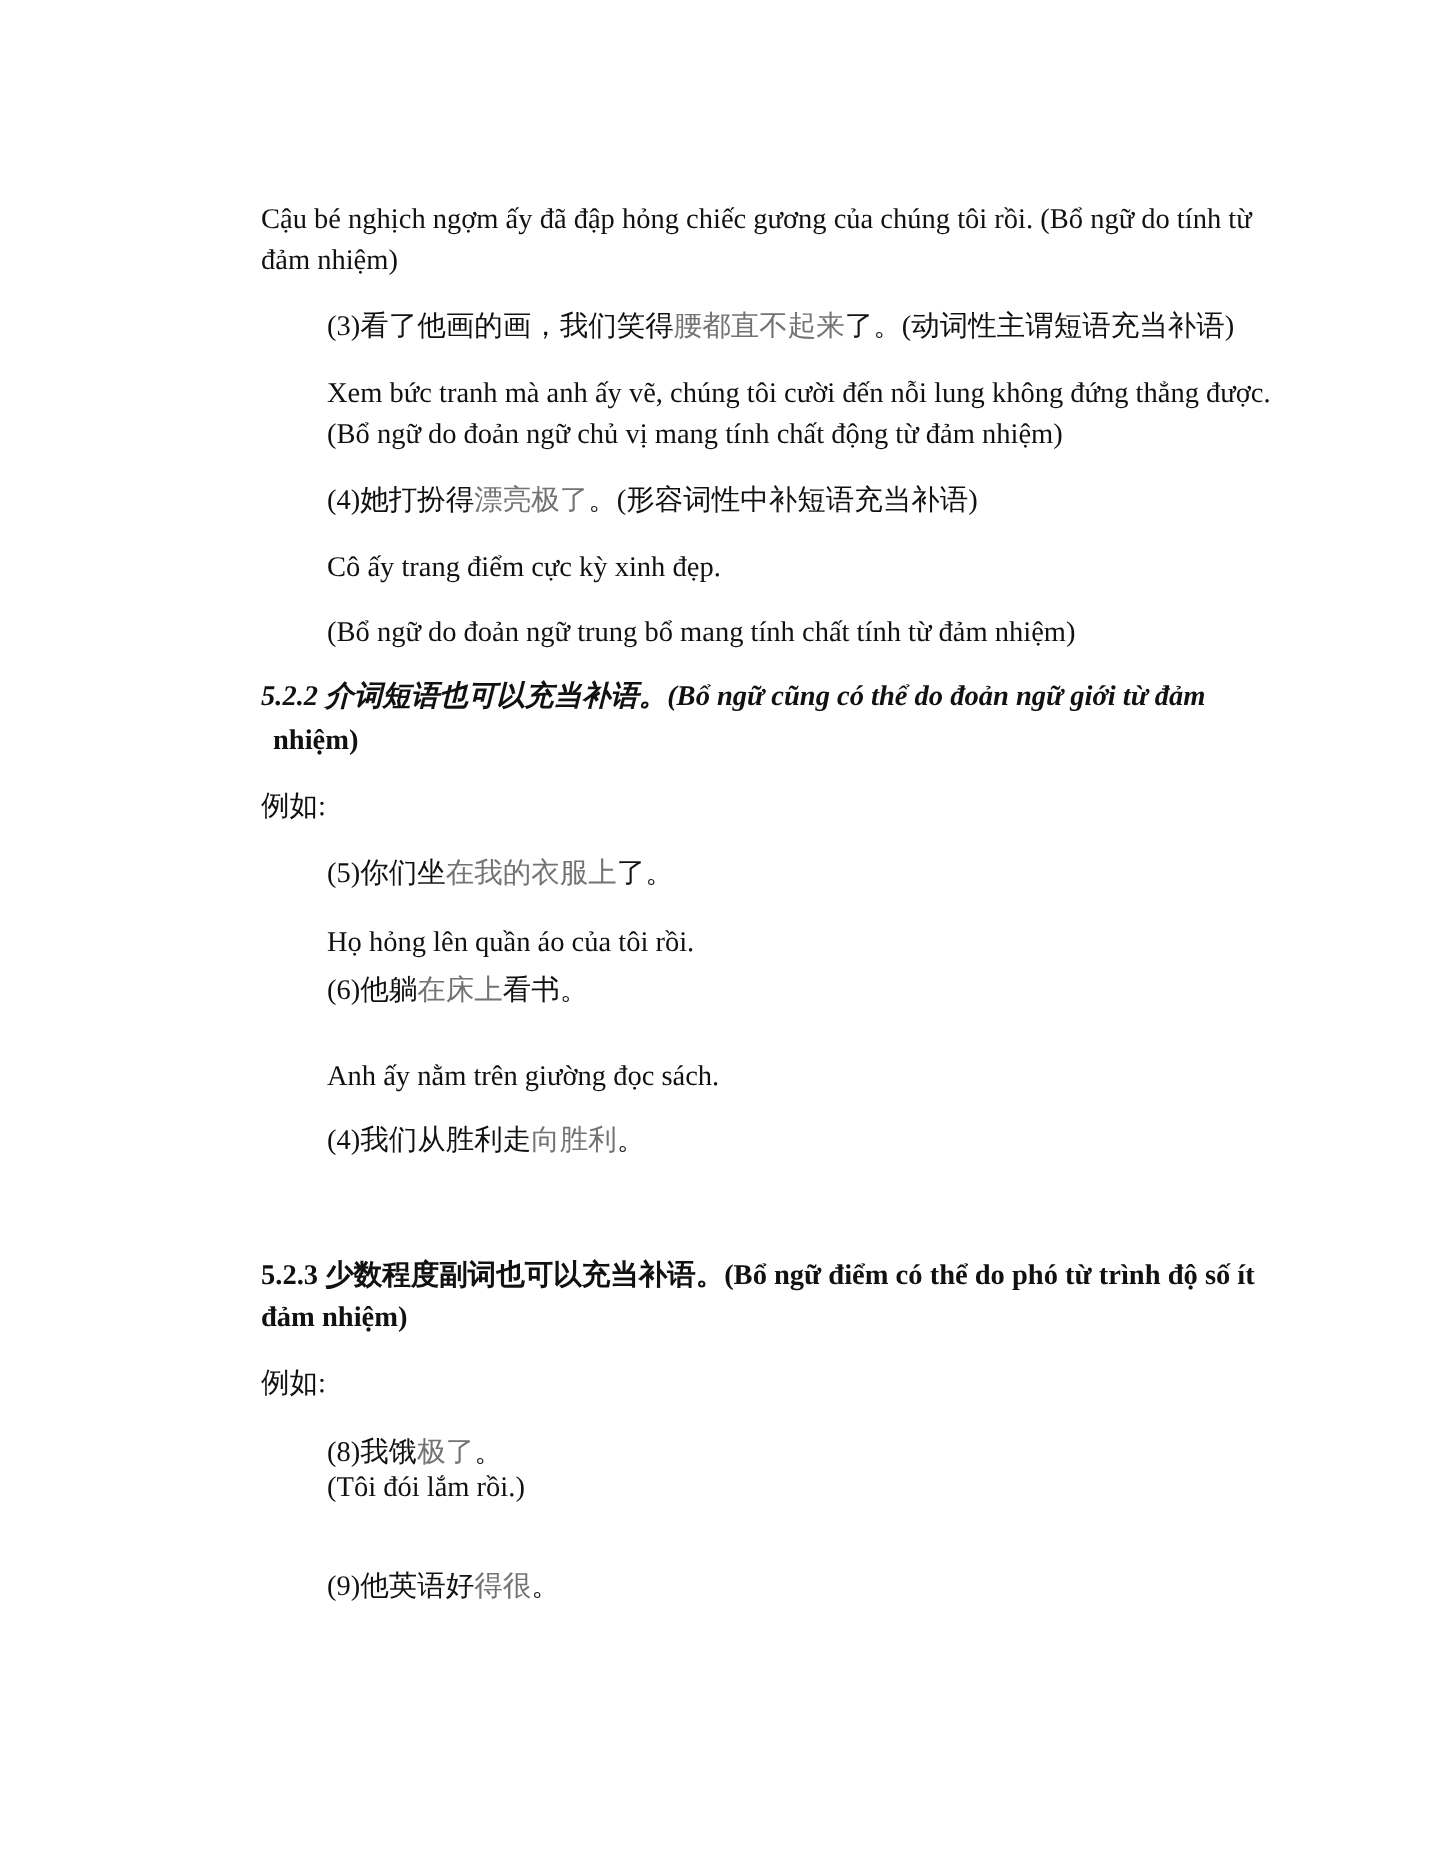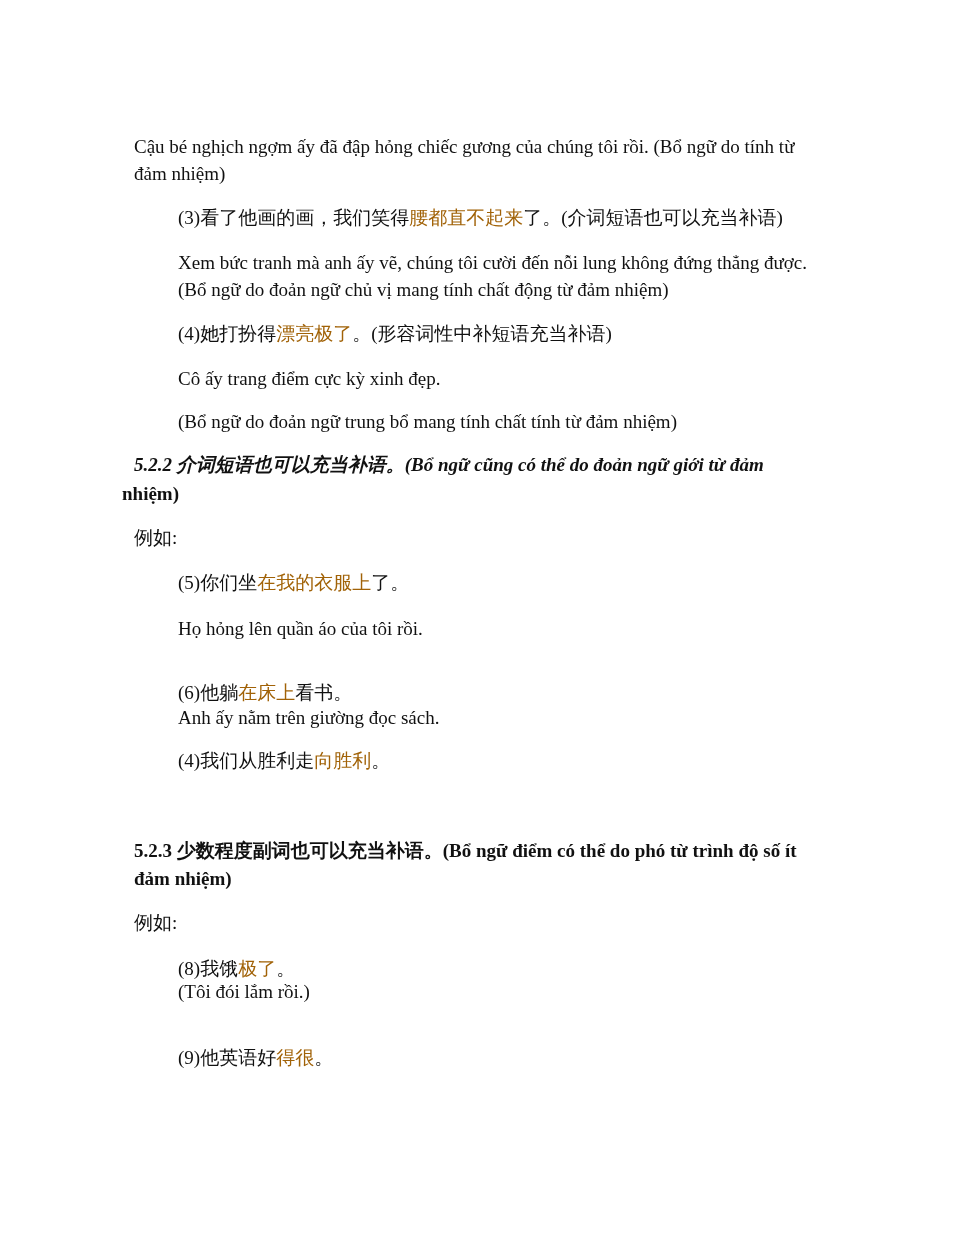--- a/index.html
+++ b/index.html
@@ -1,51 +1,51 @@
 <!DOCTYPE html>
 <html><head>
 <meta charset="utf-8">
 <style>
   html, body { margin: 0; padding: 0; background: #ffffff; }
   body { width: 960px; height: 1242px; position: relative; overflow: hidden;
          font-family: "Liberation Serif", "DejaVu Serif", serif; color: #111; }
-  .line { position: absolute; font-size: 19px; line-height: 26px; white-space: nowrap; }
-  .red { color: #a16207; }
+  .line { position: absolute; font-size: 19px; line-height: 26px; white-space: nowrap; margin-left: 40px; }
+  .red { color: #737373; }
   .bold { font-weight: bold; }
 </style>
 </head>
 <body>
 
 <div>
 
   <div class="line" style="left:134px; top:134px;">Cậu bé nghịch ngợm ấy đã đập hỏng chiếc gương của chúng tôi rồi.    (Bổ ngữ do tính từ</div>
   <div class="line" style="left:134px; top:161px;">đảm nhiệm)</div>
 
   <div class="line" style="left:178px; top:205px;">
-    <span>(3)看了他画的画，我们笑得</span><span class="red">腰都直不起来</span><span>了。(介词短语也可以充当补语)</span>
+    <span>(3)看了他画的画，我们笑得</span><span class="red">腰都直不起来</span><span>了。(动词性主谓短语充当补语)</span>
   </div>
   <div class="line" style="left:178px; top:250px;">Xem bức tranh mà anh ấy vẽ, chúng tôi cười đến nỗi lung không đứng thẳng được.</div>
   <div class="line" style="left:178px; top:277px;">(Bổ ngữ do đoản ngữ chủ vị mang tính chất động từ đảm nhiệm)</div>
 
   <div class="line" style="left:178px; top:321px;">
     <span>(4)她打扮得</span><span class="red">漂亮极了</span><span>。(形容词性中补短语充当补语)</span>
   </div>
   <div class="line" style="left:178px; top:366px;text-align:center;">Cô ấy trang điểm cực kỳ xinh đẹp.</div>
   <div class="line" style="left:178px; top:409px;">(Bổ ngữ do đoản ngữ trung bổ mang tính chất  tính từ đảm nhiệm)</div>
 
   <div class="line bold" style="left:134px; top:452px;font-style:italic;">5.2.2 介词短语也可以充当补语。(Bổ ngữ cũng có thể do đoản ngữ giới từ đảm</div>
-  <div class="line bold" style="left:122px; top:481px;">nhiệm)</div>
+  <div class="line bold" style="left:142px; top:481px;">nhiệm)</div>
   <div class="line" style="left:134px; top:525px;">例如:</div>
 
   <div class="line" style="left:178px; top:570px;font-family:Liberation Serif, serif;">
     <span>(5)你们坐</span><span class="red">在我的衣服上</span><span>了。</span>
   </div>
   <div class="line" style="left:178px; top:616px;">Họ hỏng lên quần áo của tôi rồi.</div>
 
-  <div class="line" style="left:178px; top:680px;">
+  <div class="line" style="left:178px; top:648px;">
     <span>(6)他躺</span><span class="red">在床上</span><span>看书。</span>
   </div>
   <div class="line" style="left:178px; top:705px;">Anh ấy nằm trên giường đọc sách.</div>
 
   <div class="line" style="left:178px; top:748px;">
     <span>(4)我们从胜利走</span><span class="red">向胜利</span><span>。</span>
   </div>
 
   <div class="line bold" style="left:134px; top:838px;">5.2.3 少数程度副词也可以充当补语。(Bổ ngữ điểm có thể do phó từ trình độ số ít</div>
   <div class="line bold" style="left:134px; top:866px;">đảm nhiệm)</div>

